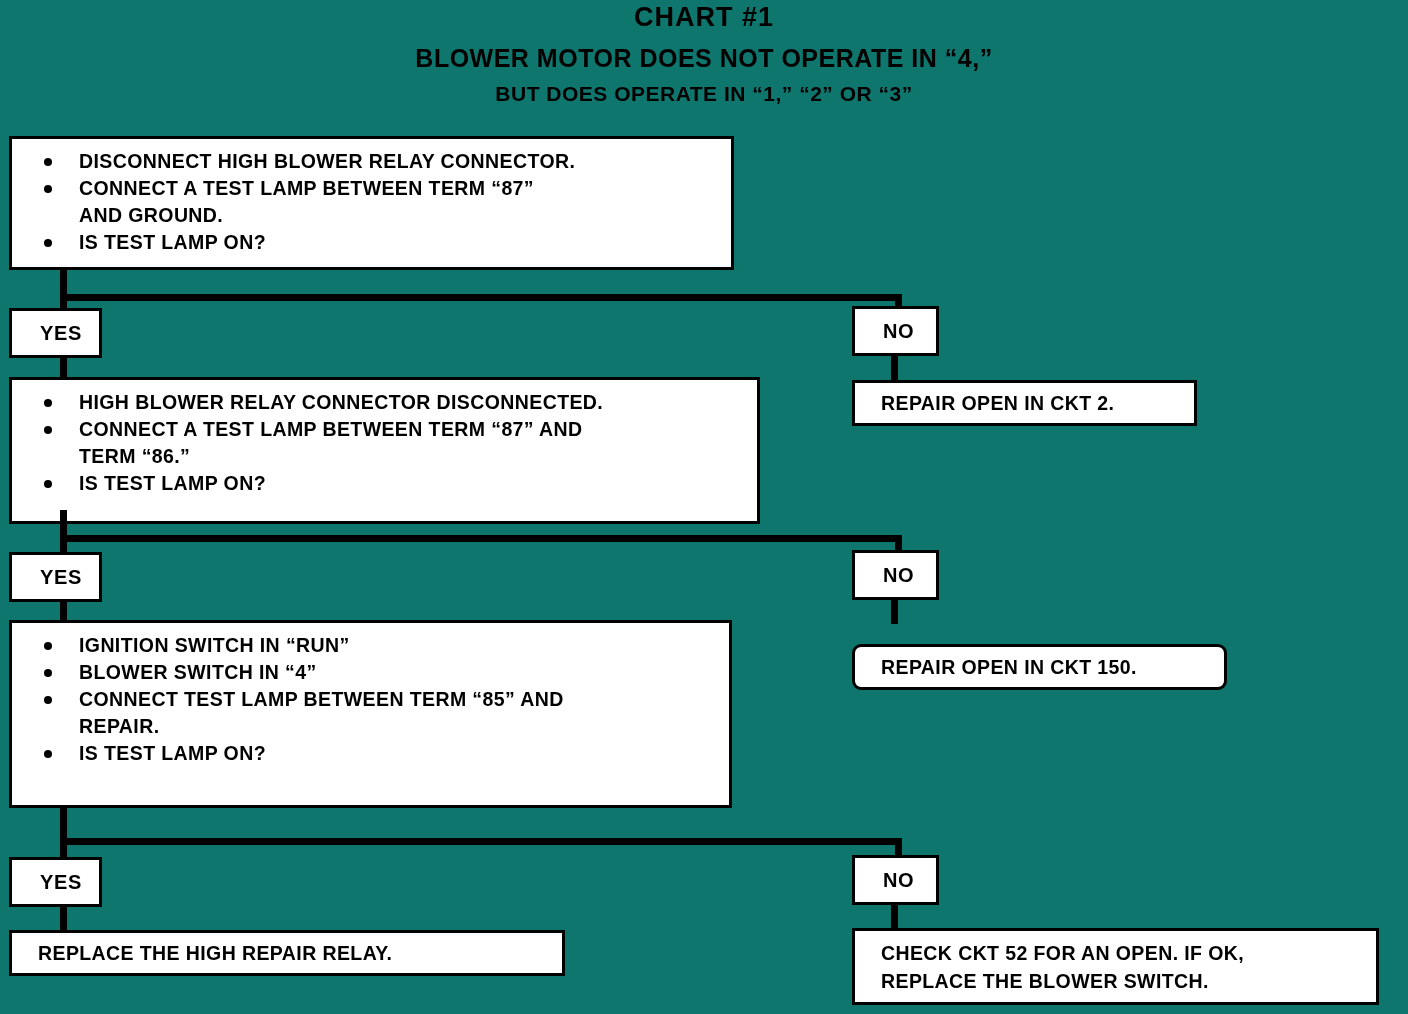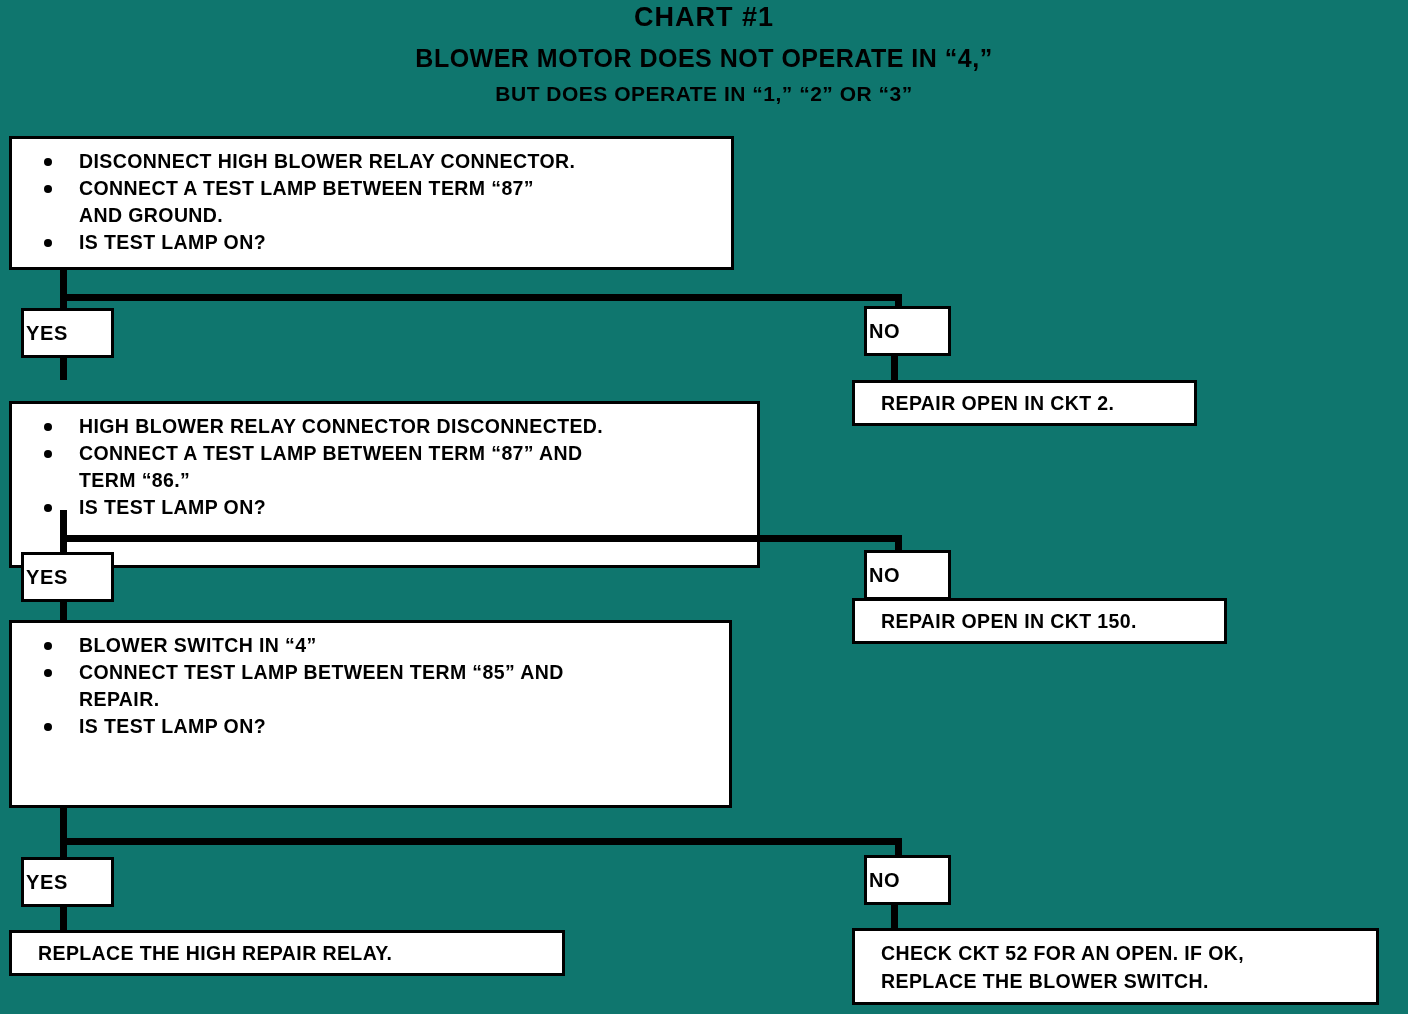--- a/index.html
+++ b/index.html
@@ -78,25 +78,24 @@
     font-weight: bold;
     letter-spacing: 0.4px;
     line-height: 28px;
   }
   .text-box.two-line { align-items: center; }
 
   
   .branch-box {
     display: flex;
     align-items: center;
-    padding-left: 2px;
+    padding-left: 28px;
     font-size: 20px;
     font-weight: bold;
     letter-spacing: 0.6px;
-    margin-left: 12px;
   }
 
   
   .vline {
     position: absolute;
     width: 7px;
     background: #000;
   }
   .hline {
     position: absolute;
@@ -127,43 +126,44 @@
   <div class="vline" style="left:895px; top:294px; height:14px;"></div>
 
   <div class="box branch-box" style="left:9px; top:308px; width:93px; height:50px;">YES</div>
   <div class="box branch-box" style="left:852px; top:306px; width:87px; height:50px;">NO</div>
 
   <div class="vline" style="left:60px; top:356px; height:24px;"></div>
   <div class="vline" style="left:891px; top:354px; height:28px;"></div>
 
   <div class="box text-box" style="left:852px; top:380px; width:345px; height:46px;">REPAIR OPEN IN CKT 2.</div>
 
-  <div class="box bullet-box" style="left:9px; top:377px; width:751px; height:167px;margin-top:24px;">
+  <div class="box bullet-box" style="left:9px; top:377px; width:751px; height:147px;">
     <ul class="bullet-list">
       <li class="has-bullet">HIGH BLOWER RELAY CONNECTOR DISCONNECTED.</li>
       <li class="has-bullet">CONNECT A TEST LAMP BETWEEN TERM “87” AND</li>
       <li class="cont">TERM “86.”</li>
       <li class="has-bullet">IS TEST LAMP ON?</li>
     </ul>
   </div>
 
   <div class="vline" style="left:60px; top:510px; height:42px;"></div>
   <div class="hline" style="left:60px; top:535px; width:842px;"></div>
   <div class="vline" style="left:895px; top:535px; height:17px;"></div>
 
   <div class="box branch-box" style="left:9px; top:552px; width:93px; height:50px;">YES</div>
   <div class="box branch-box" style="left:852px; top:550px; width:87px; height:50px;">NO</div>
 
   <div class="vline" style="left:60px; top:600px; height:22px;"></div>
   <div class="vline" style="left:891px; top:598px; height:26px;"></div>
 
-  <div class="box text-box" style="left:852px; top:598px; width:375px; height:46px;">REPAIR OPEN IN CKT 150.</div>
+  <div class="box text-box" style="left:852px; top:644px; width:375px; height:46px;border-radius:9px;">REPAIR OPEN IN CKT 150.</div>
 
   <div class="box bullet-box" style="left:9px; top:620px; width:723px; height:188px;">
     <ul class="bullet-list">
+      <li class="has-bullet">IGNITION SWITCH IN “RUN”</li>
       <li class="has-bullet">BLOWER SWITCH IN “4”</li>
       <li class="has-bullet">CONNECT TEST LAMP BETWEEN TERM “85” AND</li>
       <li class="cont">REPAIR.</li>
       <li class="has-bullet">IS TEST LAMP ON?</li>
     </ul>
   </div>
 
   <div class="vline" style="left:60px; top:808px; height:49px;"></div>
   <div class="hline" style="left:60px; top:838px; width:842px;"></div>
   <div class="vline" style="left:895px; top:838px; height:19px;"></div>

